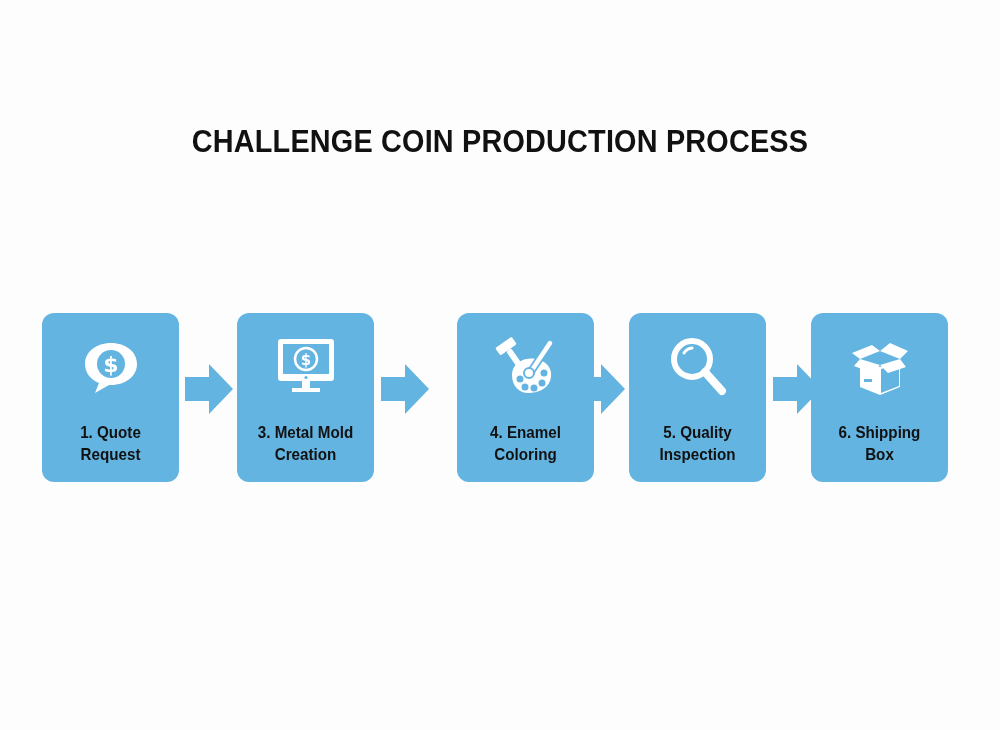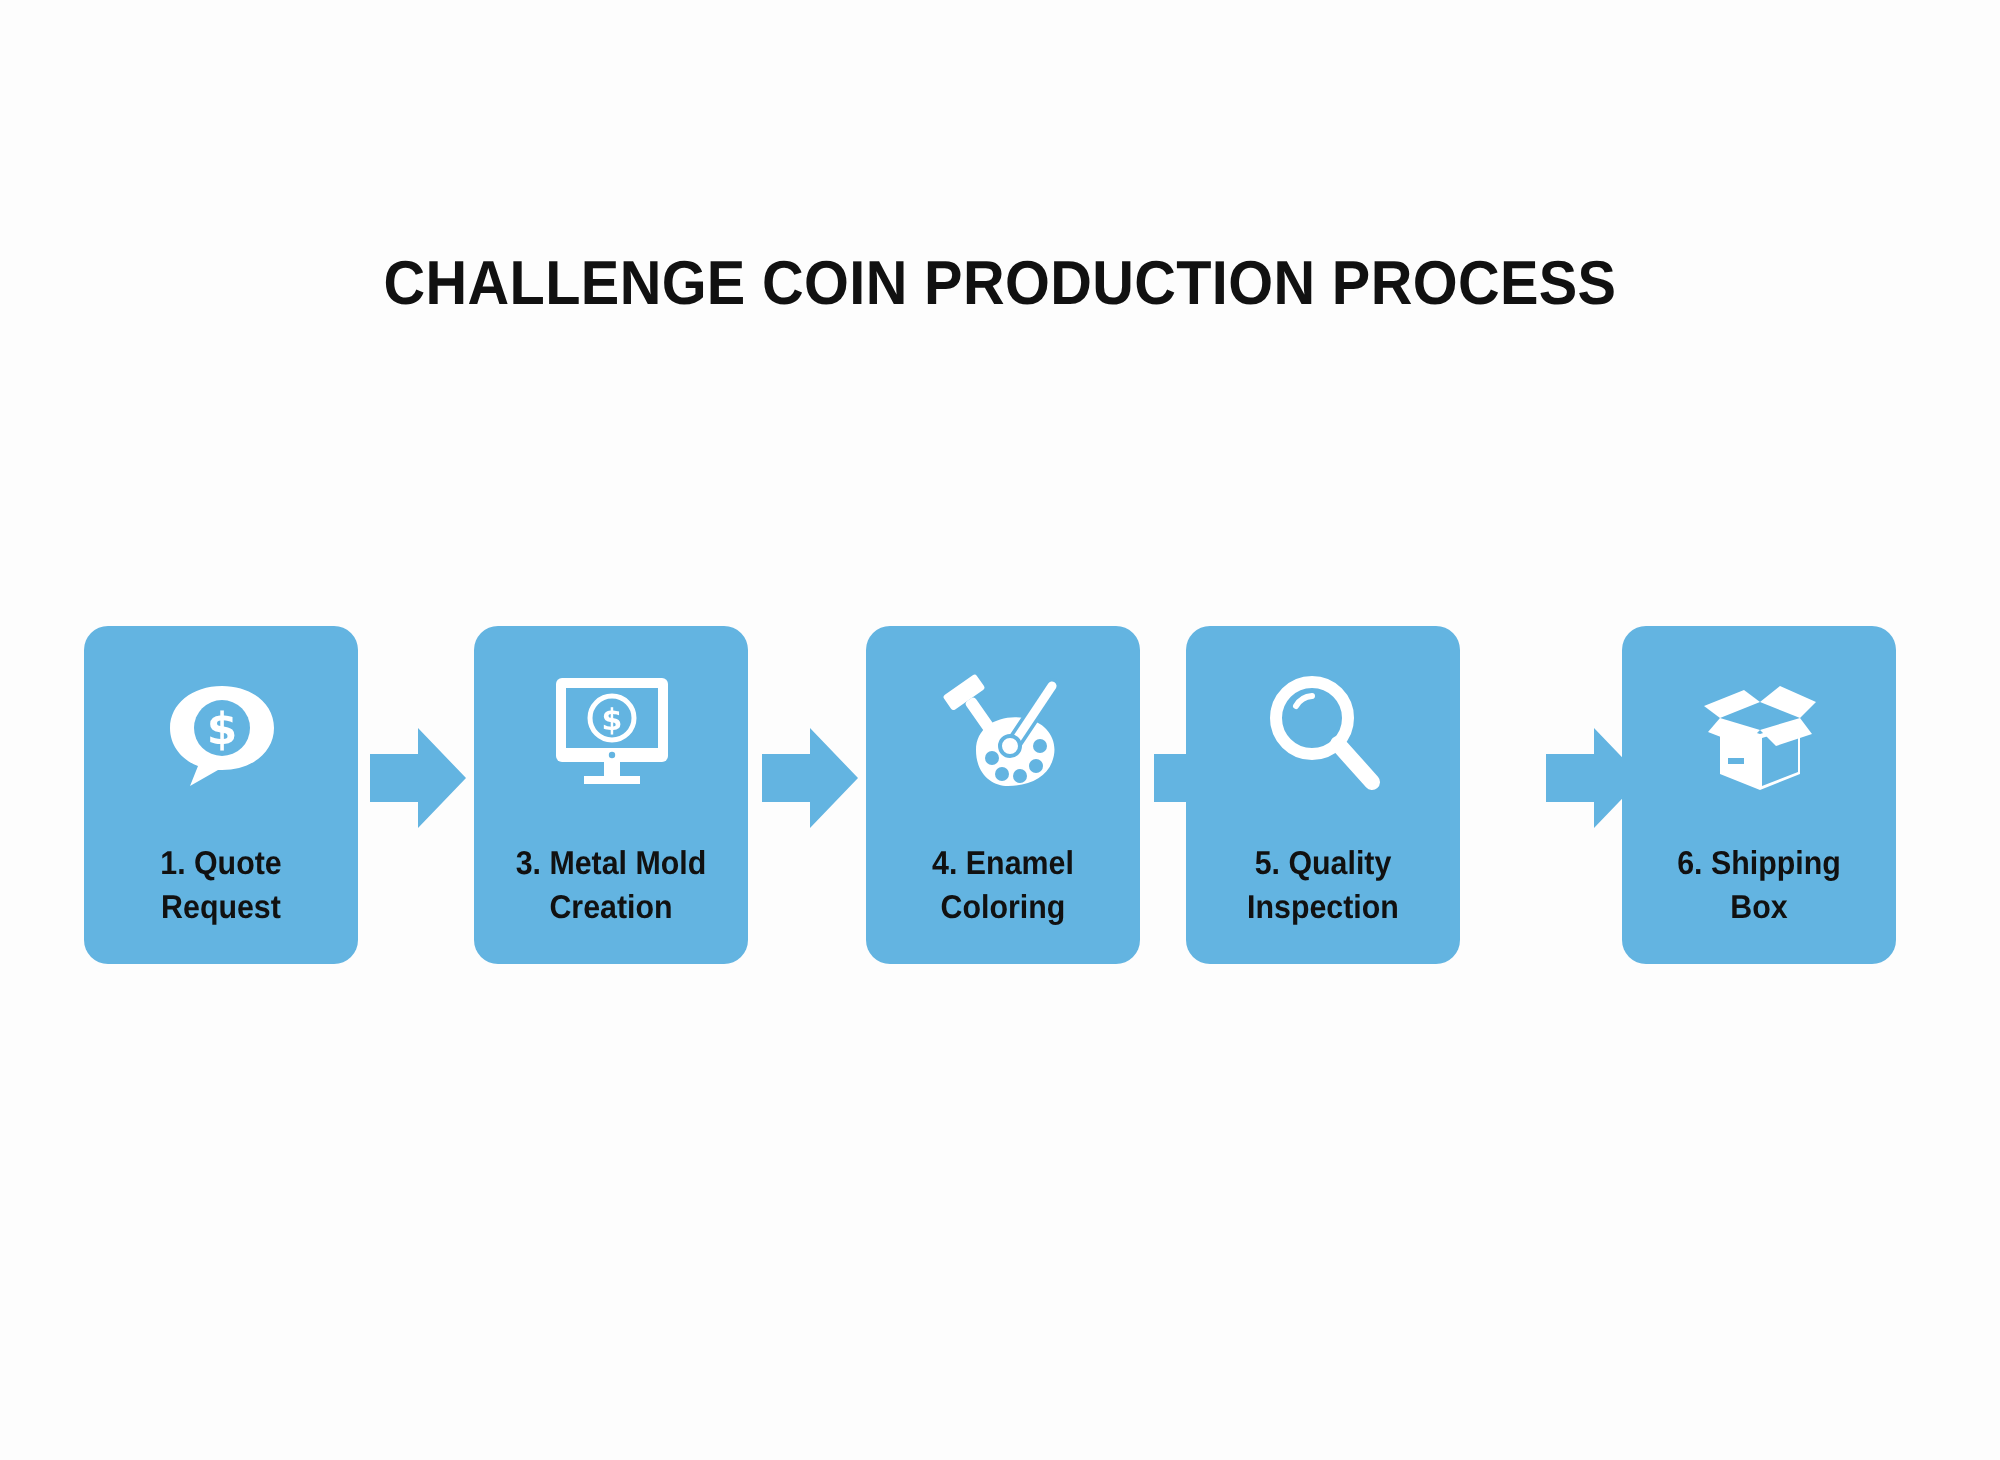--- a/index.html
+++ b/index.html
@@ -68,21 +68,21 @@
     <div>Creation</div>
   </div>
 </div>
 
 <div class="arrow" style="left:381px">
   <svg viewBox="0 0 48 50">
       <path d="M0 13 L24 13 L24 0 L48 25 L24 50 L24 37 L0 37 Z" fill="#63b4e1"></path>
     </svg>
 </div>
 
-<div class="step" style="left:433px">
+<div class="step" style="left:457px">
   <div class="icon">
     <svg viewBox="0 0 64 64">
       <g transform="rotate(-35 14 14)">
         <rect x="4" y="6" width="20" height="9" rx="1.5" fill="#fff"></rect>
         <rect x="11" y="15" width="6" height="22" rx="2" fill="#fff"></rect>
       </g>
       <path d="M18 40 C18 28 30 22 42 24 C54 26 60 36 56 46 C53 54 44 58 34 58 C26 58 18 52 18 40 Z" fill="#fff"></path>
       <circle cx="26" cy="44" r="3.5" fill="#63b4e1"></circle>
       <circle cx="31" cy="52" r="3.5" fill="#63b4e1"></circle>
       <circle cx="40" cy="53" r="3.5" fill="#63b4e1"></circle>
@@ -98,21 +98,21 @@
     <div>Coloring</div>
   </div>
 </div>
 
 <div class="arrow" style="left:577px">
   <svg viewBox="0 0 48 50">
       <path d="M0 13 L24 13 L24 0 L48 25 L24 50 L24 37 L0 37 Z" fill="#63b4e1"></path>
     </svg>
 </div>
 
-<div class="step" style="left:593px">
+<div class="step" style="left:629px">
   <div class="icon">
     <svg viewBox="0 0 64 64">
       <circle cx="26" cy="24" r="18" fill="none" stroke="#fff" stroke-width="6"></circle>
       <path d="M18 18 A10 10 0 0 1 26 13" fill="none" stroke="#fff" stroke-width="3" stroke-linecap="round"></path>
       <path d="M39 37 L56 56" stroke="#fff" stroke-width="8" stroke-linecap="round"></path>
     </svg>
   </div>
   <div class="label">
     <div>5. Quality</div>
     <div>Inspection</div>

